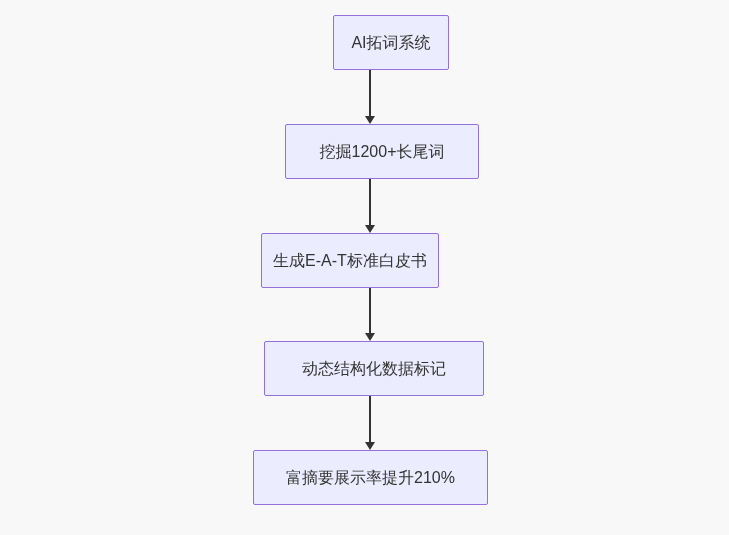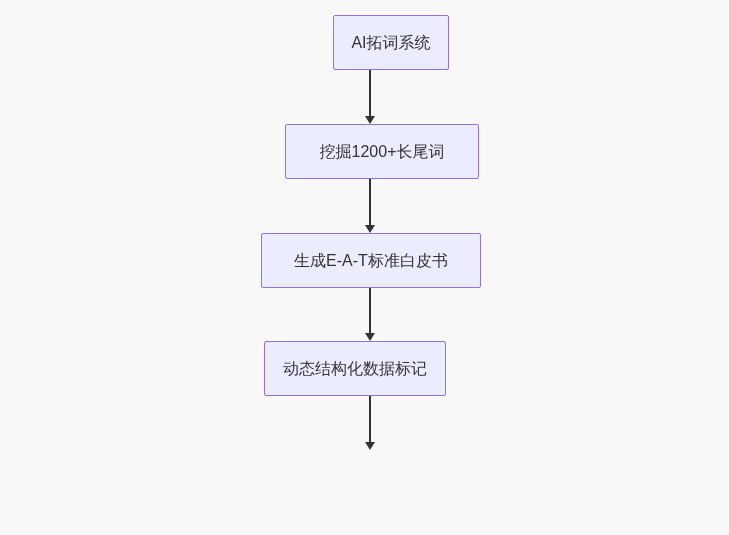--- a/index.html
+++ b/index.html
@@ -30,22 +30,22 @@
     display: flex;
     align-items: center;
     justify-content: center;
     color: var(--node-text);
     font-size: 16px;
     line-height: 1;
     white-space: nowrap;
   }
   .node-1 { left: 297px; top: 15px;  width: 116px; margin-left: 36px; }
   .node-2 { left: 285px; top: 124px; width: 194px; }
-  .node-3 { left: 261px; top: 233px; width: 220px; }
-  .node-4 { left: 264px; top: 341px; width: 182px; }
+  .node-3 { left: 261px; top: 233px; width: 178px; }
+  .node-4 { left: 264px; top: 341px; width: 220px; }
   .node-5 { left: 253px; top: 450px; width: 235px; }
 
   .edge {
     position: absolute;
     left: 364px;
     width: 12px;
   }
   .edge-1 { top: 70px;  height: 54px; }
   .edge-2 { top: 179px; height: 54px; }
   .edge-3 { top: 288px; height: 53px; }
@@ -99,14 +99,17 @@
 
   <div class="node node-4">
     <span>动态结构化数据标记</span>
   </div>
 
   <div class="edge edge-4">
     <div class="edge-line"></div>
     <div class="edge-head"></div>
   </div>
 
+  <div class="node node-5">
+    <span>富摘要展示率提升210%</span>
+  </div>
 
 </div>
 
 </body></html>

